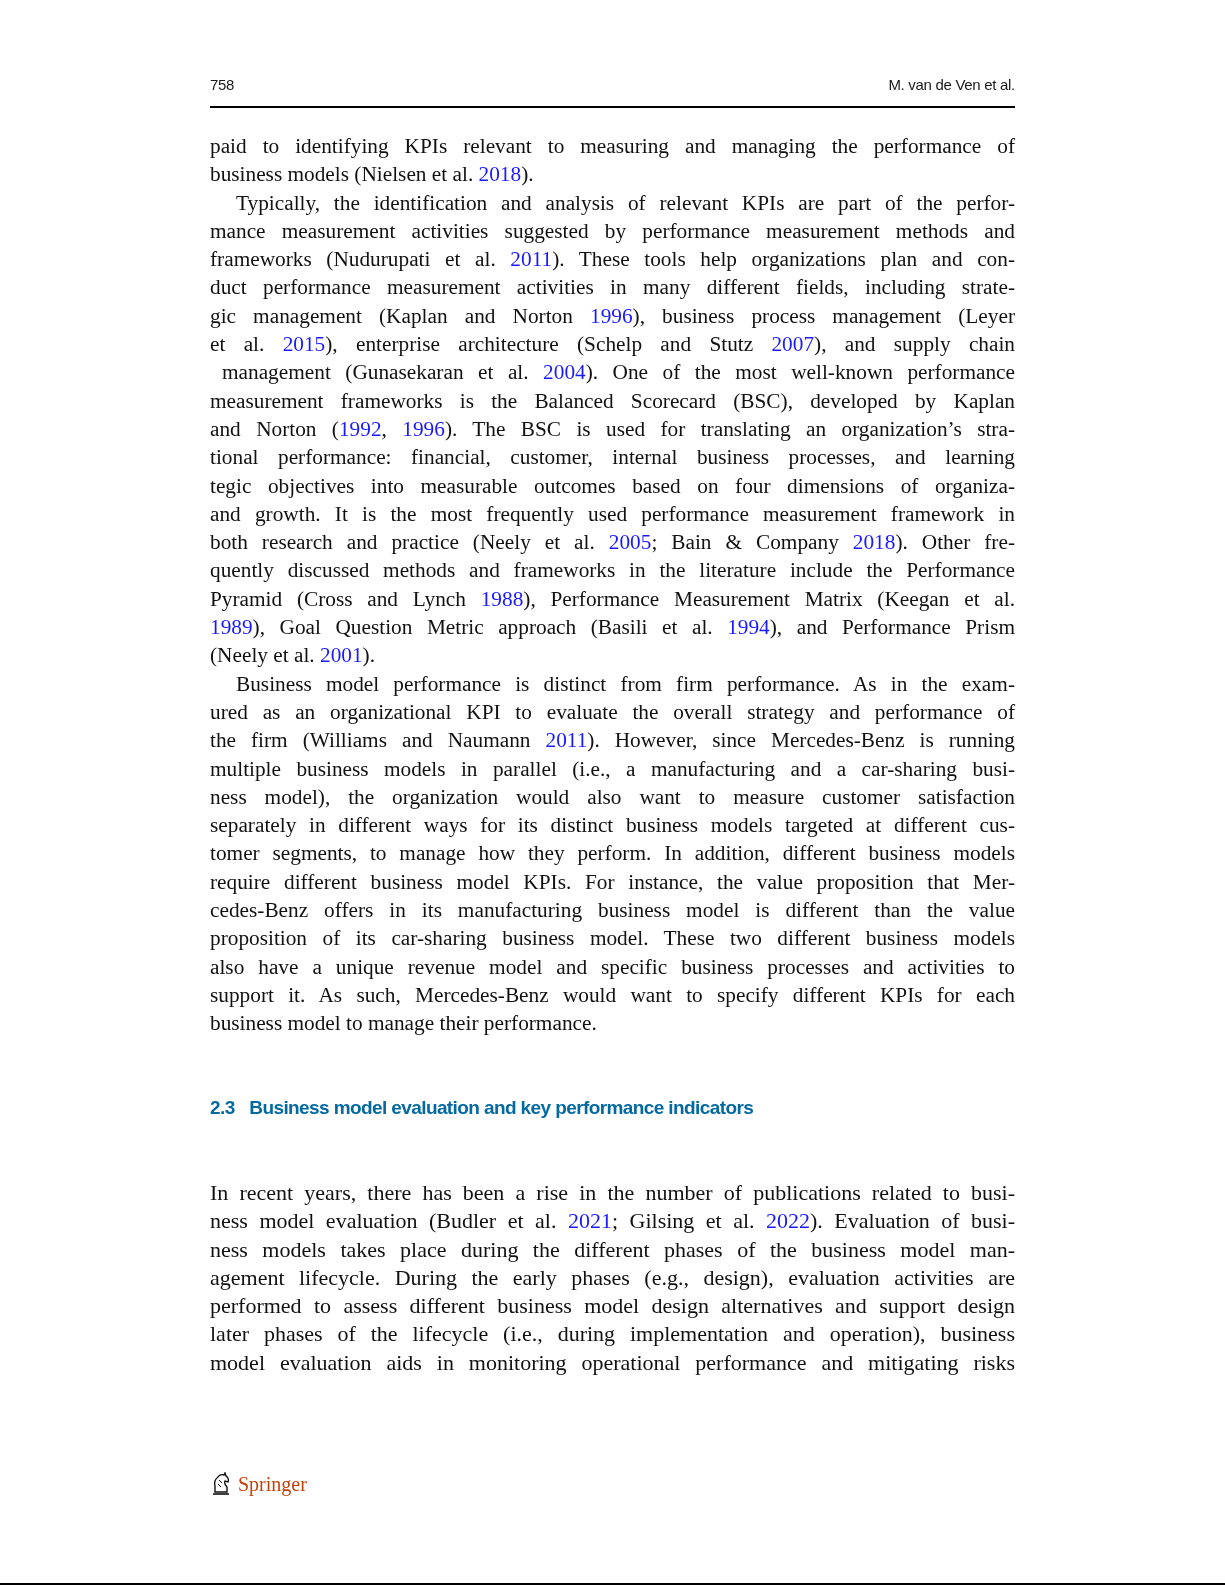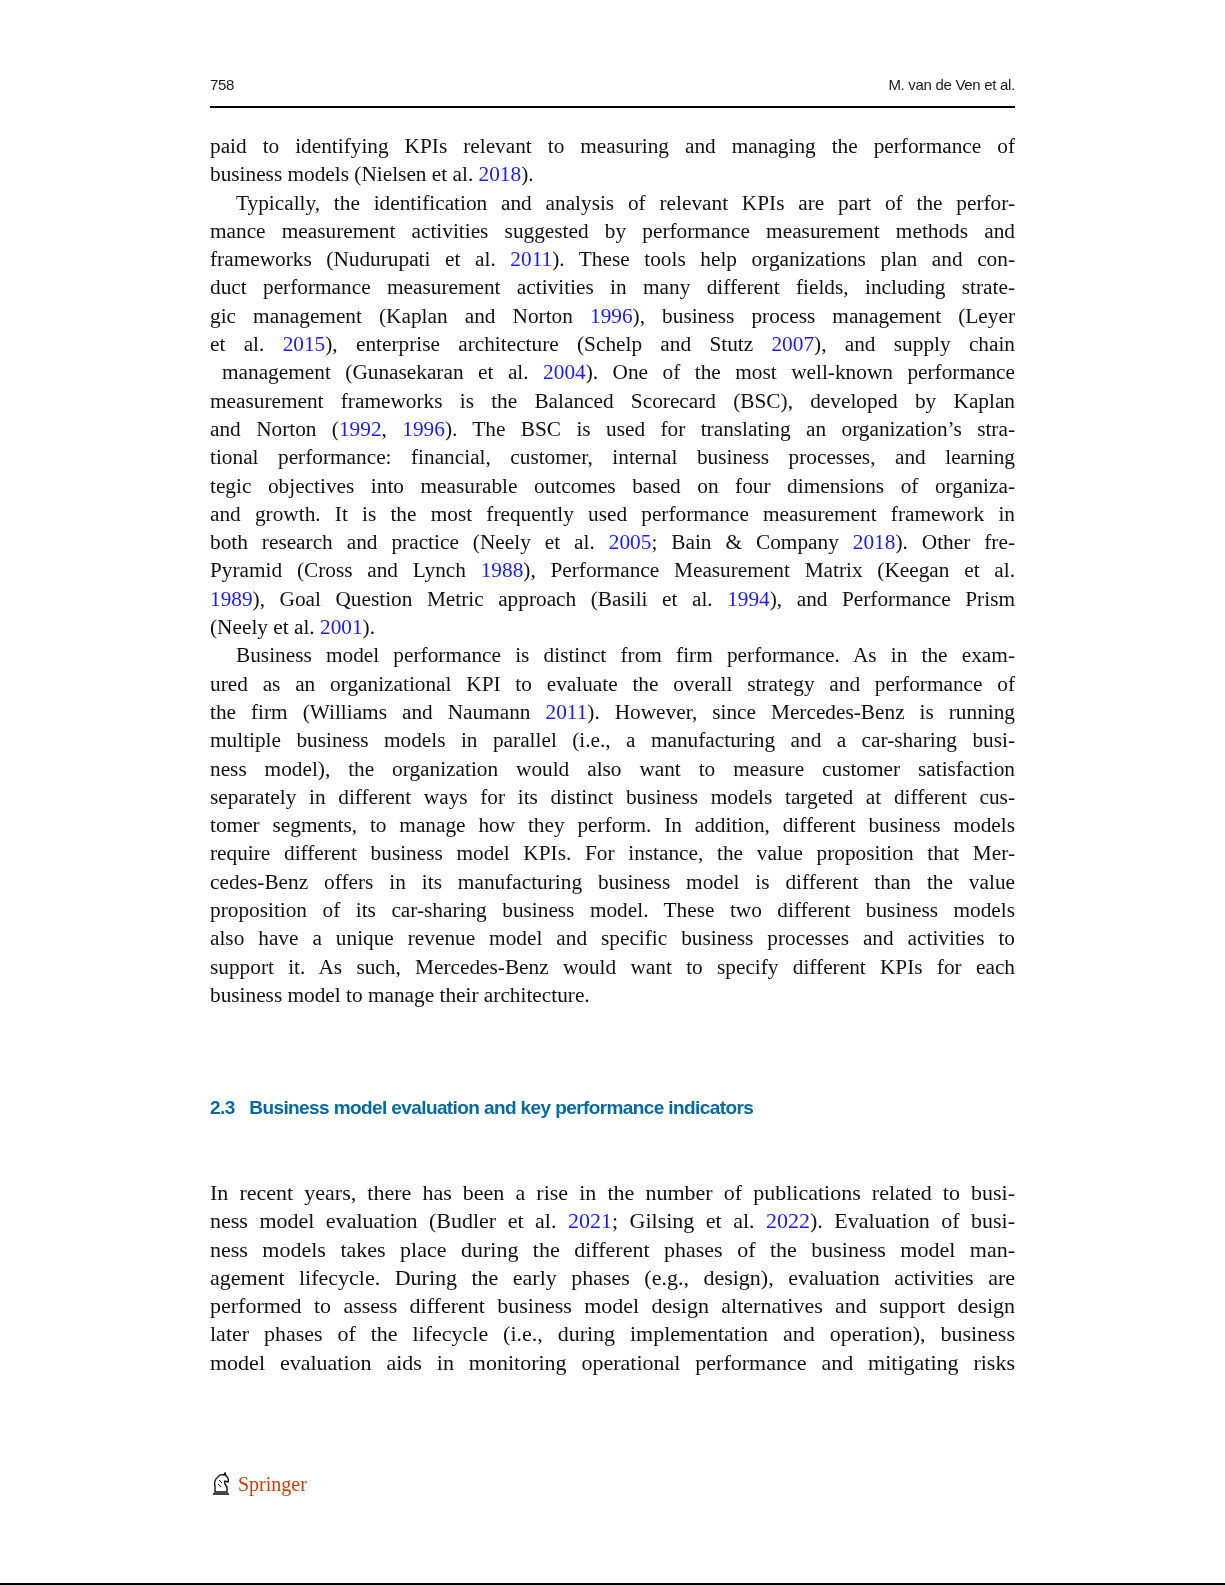--- a/index.html
+++ b/index.html
@@ -48,38 +48,39 @@
         <span class="ln" style="white-space: normal;"><span>duct performance measurement activities in many different fields, including strate-</span></span>
         <span class="ln" style="white-space: normal;"><span>gic management (Kaplan and Norton </span><a class="cite">1996</a><span>), business process management (Leyer</span></span>
         <span class="ln" style="white-space: normal;"><span>et al. </span><a class="cite">2015</a><span>), enterprise architecture (Schelp and Stutz </span><a class="cite">2007</a><span>), and supply chain</span></span>
         <span class="ln" style="white-space: normal; margin-left: 12px;"><span>management (Gunasekaran et al. </span><a class="cite">2004</a><span>). One of the most well-known performance</span></span>
         <span class="ln" style="white-space: normal;"><span>measurement frameworks is the Balanced Scorecard (BSC), developed by Kaplan</span></span>
         <span class="ln" style="white-space: normal;"><span>and Norton (</span><a class="cite">1992</a><span>, </span><a class="cite">1996</a><span>). The BSC is used for translating an organization’s stra-</span></span>
         <span class="ln" style="white-space: normal;"><span>tional performance: financial, customer, internal business processes, and learning</span></span>
         <span class="ln" style="white-space: normal;"><span>tegic objectives into measurable outcomes based on four dimensions of organiza-</span></span>
         <span class="ln" style="white-space: normal;"><span>and growth. It is the most frequently used performance measurement framework in</span></span>
         <span class="ln" style="white-space: normal;"><span>both research and practice (Neely et al. </span><a class="cite">2005</a><span>; Bain &amp; Company </span><a class="cite">2018</a><span>). Other fre-</span></span>
+        <span class="ln" style="white-space: normal;"><span>quently discussed methods and frameworks in the literature include the Performance</span></span>
         <span class="ln" style="white-space: normal;"><span>Pyramid (Cross and Lynch </span><a class="cite">1988</a><span>), Performance Measurement Matrix (Keegan et al.</span></span>
         <span class="ln" style="white-space: normal;"><a class="cite">1989</a><span>), Goal Question Metric approach (Basili et al. </span><a class="cite">1994</a><span>), and Performance Prism</span></span>
         <span class="ln last" style="white-space: normal;"><span>(Neely et al. </span><a class="cite">2001</a><span>).</span></span>
       </div>
       <div>
         <span class="ln ind" style="white-space: normal;"><span>Business model performance is distinct from firm performance. As in the exam-</span></span>
         <span class="ln" style="white-space: normal;"><span>ured as an organizational KPI to evaluate the overall strategy and performance of</span></span>
         <span class="ln" style="white-space: normal;"><span>the firm (Williams and Naumann </span><a class="cite">2011</a><span>). However, since Mercedes-Benz is running</span></span>
         <span class="ln" style="white-space: normal;"><span>multiple business models in parallel (i.e., a manufacturing and a car-sharing busi-</span></span>
         <span class="ln" style="white-space: normal;"><span>ness model), the organization would also want to measure customer satisfaction</span></span>
         <span class="ln" style="white-space: normal;"><span>separately in different ways for its distinct business models targeted at different cus-</span></span>
         <span class="ln" style="white-space: normal;"><span>tomer segments, to manage how they perform. In addition, different business models</span></span>
         <span class="ln" style="white-space: normal;"><span>require different business model KPIs. For instance, the value proposition that Mer-</span></span>
         <span class="ln" style="white-space: normal;"><span>cedes-Benz offers in its manufacturing business model is different than the value</span></span>
         <span class="ln" style="white-space: normal;"><span>proposition of its car-sharing business model. These two different business models</span></span>
         <span class="ln" style="white-space: normal;"><span>also have a unique revenue model and specific business processes and activities to</span></span>
         <span class="ln" style="white-space: normal;"><span>support it. As such, Mercedes-Benz would want to specify different KPIs for each</span></span>
-        <span class="ln last" style="white-space: normal;"><span>business model to manage their architecture.</span></span>
+        <span class="ln last" style="white-space: normal;"><span>business model to manage their performance.</span></span>
       </div>
     </div>
 
   <div class="sec">
     <span class="num">2.3</span>
     <span>Business model evaluation and key performance indicators</span>
   </div>
 
   <div class="body2" id="body2">
       <div>

